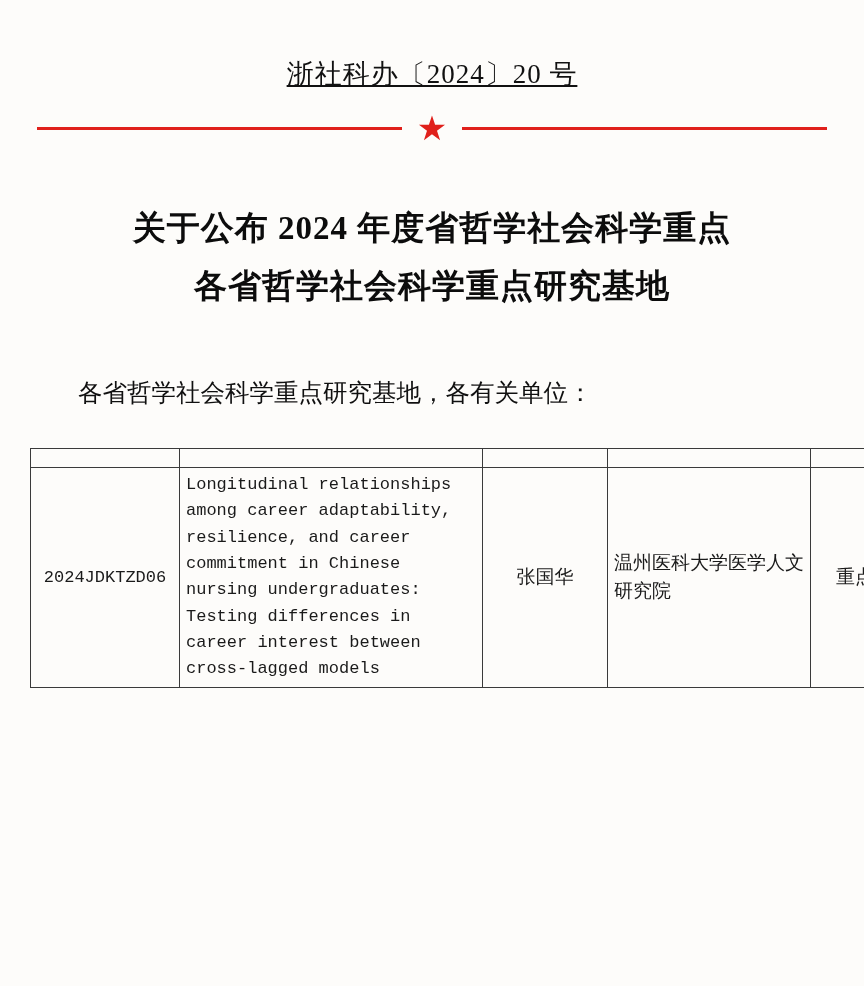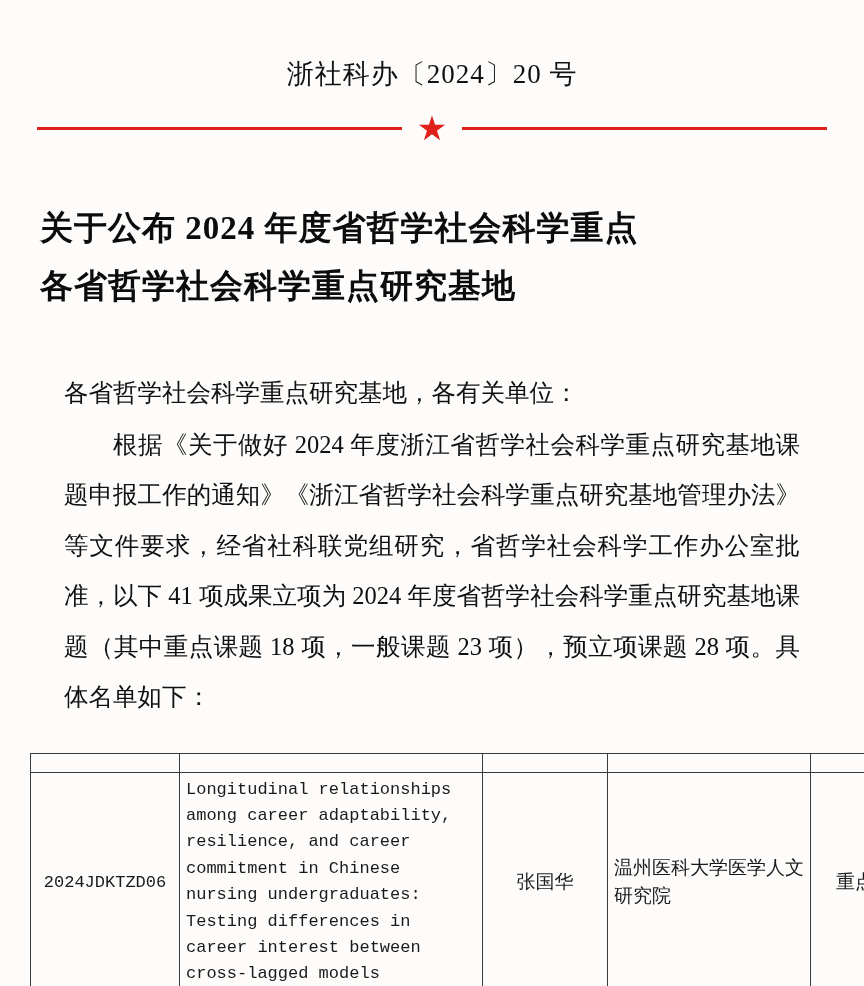--- a/index.html
+++ b/index.html
@@ -24,20 +24,21 @@
 
   
   .doc-number {
     text-align: center;
     font-size: 27px;
     letter-spacing: 1px;
     color: #111;
     padding-top: 56px;
     font-family: "Liberation Serif", "DejaVu Serif", serif;
     font-weight: 500;
+    text-decoration: underline;
   }
 
   
   .red-rule-wrap {
     position: relative;
     margin: 24px auto 0 auto;
     width: 790px;
     height: 26px;
   }
   .red-rule {
@@ -53,44 +54,44 @@
     left: 50%;
     top: 0;
     transform: translateX(-50%);
     color: #e0201b;
     font-size: 34px;
     line-height: 26px;
   }
 
   
   .doc-title {
-    text-align: left;
+    text-align: center;
     font-size: 33px;
     font-weight: bold;
     letter-spacing: 1px;
     color: #0c0c0c;
     line-height: 1.75;
     margin-top: 58px;
-    padding: 0 40px;
+    padding: 0 70px;
     font-family: "Liberation Serif", "DejaVu Serif", serif;
   }
   .doc-title .line { display: block; }
 
   
   .body-text {
     margin-top: 52px;
     padding: 0 62px 0 62px;
     font-size: 24.5px;
     line-height: 2.06;
     color: #101010;
     text-align: justify;
     text-justify: inter-ideograph;
   }
   .body-text p {
-    margin: 2px;
+    margin: 16px;
   }
   .body-text p.indent {
     text-indent: 2em;
   }
 
   
   .table-wrap {
     margin-top: 30px;
     padding: 0 30px;
   }
@@ -138,21 +139,20 @@
     <div class="red-rule right"></div>
   </div>
 
   <div class="doc-title">
     <span class="line">关于公布 2024 年度省哲学社会科学重点</span>
     <span class="line">各省哲学社会科学重点研究基地</span>
   </div>
 
   <div class="body-text">
     <p>各省哲学社会科学重点研究基地，各有关单位：</p>
-    <p class="indent">根据《关于做好 2024 年度浙江省哲学社会科学重点研究基地课题申报工作的通知》《浙江省哲学社会科学重点研究基地管理办法》等文件要求，经省社科联党组研究，省哲学社会科学工作办公室批准，以下 41 项成果立项为 2024 年度省哲学社会科学重点研究基地课题（其中重点课题 18 项，一般课题 23 项），预立项课题 28 项。具体名单如下：</p>
   </div>
 
   <div class="table-wrap">
     <table class="list-table">
       <tbody>
           <tr class="row-clip-top">
         <td class="col-code"></td>
         <td class="col-title">
               <span class="clip-text">……………………</span>
             </td>

